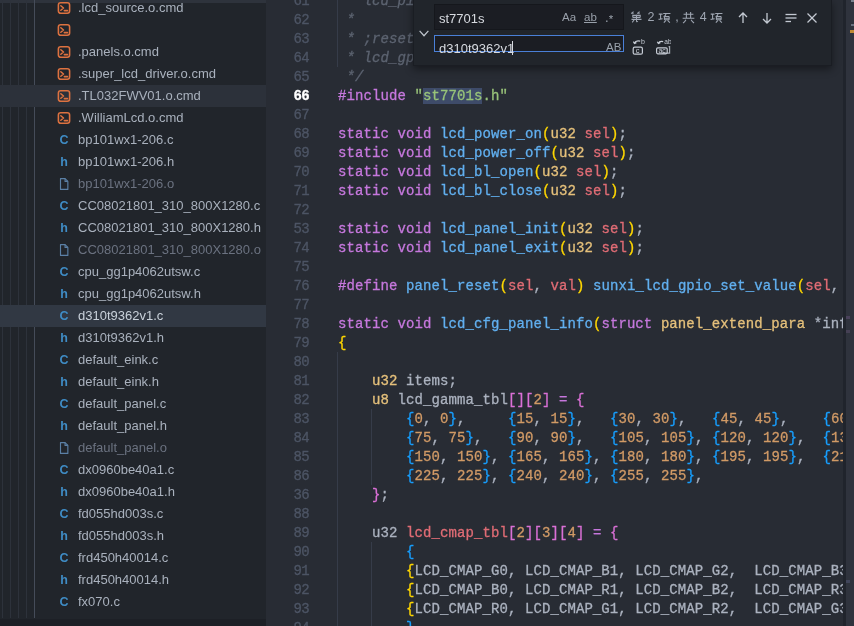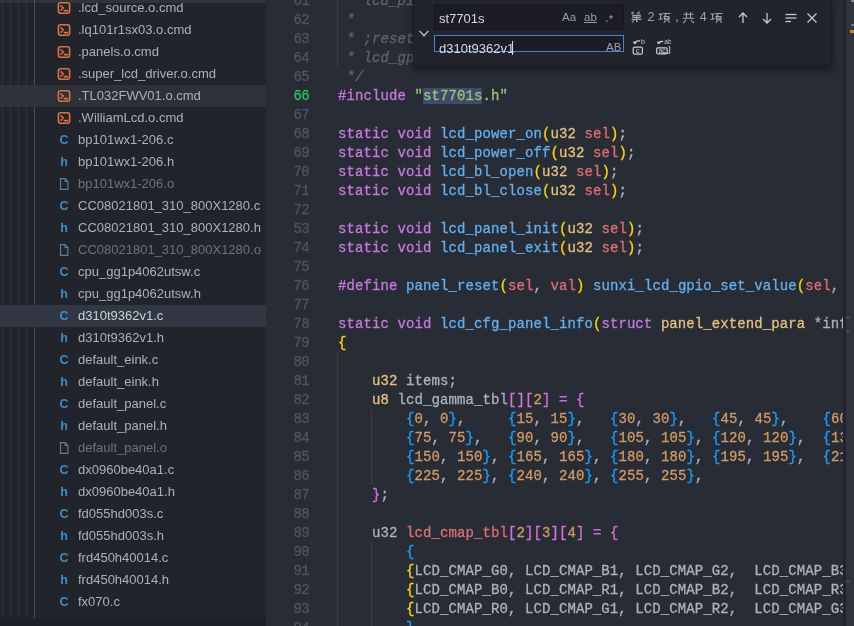--- a/index.html
+++ b/index.html
@@ -23,21 +23,21 @@
 #sb-topcut { position:absolute; left:0; top:0; width:100%; height:3px; background:#2e333c; }
 #sb-bottom { position:absolute; left:0; top:619px; width:100%; height:7px; background:#1d2026; }
 
 
 #editor { position:absolute; left:266px; top:0; width:577px; height:626px;
   overflow:hidden; background:#282c34; }
 .crow { position:absolute; left:0; width:100%; height:19px;
   font-family:"Liberation Mono",monospace; font-size:14px; line-height:19px;
   white-space:pre; -webkit-text-stroke:0.3px; letter-spacing:0.094px; }
 .lnum { position:absolute; right:534px; color:#4d5565; letter-spacing:-0.6px;}
-.lnum.cur { color:#22c55e; }
+.lnum.cur { color:#ffffff;font-weight:bold; }
 .code { position:absolute; left:72px; }
 .k { color:#c678dd; } .f { color:#61afef; } .t { color:#e5c07b; }
 .r { color:#e06c75; } .n { color:#d19a66; } .p { color:#abb2bf; }
 .o { color:#c678dd; } .s { color:#98c379; }
 .c { color:#5c6370; font-style:italic; }
 .b1 { color:#ffd700; } .b2 { color:#da70d6; } .b3 { color:#179fff; }
 .hl { background:#3e4b69; }
 .eguide { position:absolute; width:1px; background:#363c49; }
 
 
@@ -82,21 +82,20 @@
           <line x1="8.4" y1="11" x2="12" y2="11" stroke="#dd7240" stroke-width="1.8" stroke-linecap="round"></line>
         </svg>
         <span class="fn">.lcd_source.o.cmd</span>
       </div>
 <div class="srow " style="top:19px">
         <svg class="fic" viewBox="0 0 16 16">
           <rect x="1.6" y="2" width="12.8" height="12" rx="2.6" fill="none" stroke="#dd7240" stroke-width="1.8"></rect>
           <path d="M4.4 5.4 L7.4 8 L4.4 10.6" fill="none" stroke="#dd7240" stroke-width="1.8" stroke-linecap="round" stroke-linejoin="round"></path>
           <line x1="8.4" y1="11" x2="12" y2="11" stroke="#dd7240" stroke-width="1.8" stroke-linecap="round"></line>
         </svg>
-        <span class="fn">.lq101r1sx03.o.cmd</span>
       </div>
 <div class="srow " style="top:63px">
         <svg class="fic" viewBox="0 0 16 16">
           <rect x="1.6" y="2" width="12.8" height="12" rx="2.6" fill="none" stroke="#dd7240" stroke-width="1.8"></rect>
           <path d="M4.4 5.4 L7.4 8 L4.4 10.6" fill="none" stroke="#dd7240" stroke-width="1.8" stroke-linecap="round" stroke-linejoin="round"></path>
           <line x1="8.4" y1="11" x2="12" y2="11" stroke="#dd7240" stroke-width="1.8" stroke-linecap="round"></line>
         </svg>
         <span class="fn">.super_lcd_driver.o.cmd</span>
       </div>
 <div class="srow " style="top:41px">
@@ -247,21 +246,21 @@
 <div class="crow" style="top:295.7px"><span class="lnum">77</span><span class="code"></span></div>
 <div class="crow" style="top:314.7px"><span class="lnum">78</span><span class="code"><span class="k">static</span><span class="p"> </span><span class="k">void</span><span class="p"> </span><span class="f">lcd_cfg_panel_info</span><span class="b1">(</span><span class="k">struct</span><span class="p"> </span><span class="t">panel_extend_para</span><span class="p"> </span><span class="p">*info)</span></span></div>
 <div class="crow" style="top:333.7px"><span class="lnum">79</span><span class="code"><span class="b1">{</span></span></div>
 <div class="crow" style="top:352.7px"><span class="lnum">80</span></div>
 <div class="crow" style="top:371.7px"><span class="lnum">81</span><span class="code"><span class="p">    </span><span class="t">u32</span><span class="p"> items;</span></span></div>
 <div class="crow" style="top:390.7px"><span class="lnum">82</span><span class="code"><span class="p">    </span><span class="t">u8</span><span class="p"> lcd_gamma_tbl</span><span class="b2">[]</span><span class="b2">[</span><span class="n">2</span><span class="b2">]</span><span class="p"> </span><span class="o">=</span><span class="p"> </span><span class="b2">{</span></span></div>
 <div class="crow" style="top:409.7px"><span class="lnum">83</span><span class="code"><span class="p">        </span><span class="b3">{</span><span class="n">0</span><span class="p">, </span><span class="n">0</span><span class="b3">}</span><span class="p">,</span><span class="p">     </span><span class="b3">{</span><span class="n">15</span><span class="p">, </span><span class="n">15</span><span class="b3">}</span><span class="p">,</span><span class="p">   </span><span class="b3">{</span><span class="n">30</span><span class="p">, </span><span class="n">30</span><span class="b3">}</span><span class="p">,</span><span class="p">   </span><span class="b3">{</span><span class="n">45</span><span class="p">, </span><span class="n">45</span><span class="b3">}</span><span class="p">,</span><span class="p">    </span><span class="b3">{</span><span class="n">60</span></span></div>
 <div class="crow" style="top:428.7px"><span class="lnum">84</span><span class="code"><span class="p">        </span><span class="b3">{</span><span class="n">75</span><span class="p">, </span><span class="n">75</span><span class="b3">}</span><span class="p">,</span><span class="p">   </span><span class="b3">{</span><span class="n">90</span><span class="p">, </span><span class="n">90</span><span class="b3">}</span><span class="p">,</span><span class="p">   </span><span class="b3">{</span><span class="n">105</span><span class="p">, </span><span class="n">105</span><span class="b3">}</span><span class="p">,</span><span class="p"> </span><span class="b3">{</span><span class="n">120</span><span class="p">, </span><span class="n">120</span><span class="b3">}</span><span class="p">,</span><span class="p">  </span><span class="b3">{</span><span class="n">135</span></span></div>
 <div class="crow" style="top:447.7px"><span class="lnum">85</span><span class="code"><span class="p">        </span><span class="b3">{</span><span class="n">150</span><span class="p">, </span><span class="n">150</span><span class="b3">}</span><span class="p">,</span><span class="p"> </span><span class="b3">{</span><span class="n">165</span><span class="p">, </span><span class="n">165</span><span class="b3">}</span><span class="p">,</span><span class="p"> </span><span class="b3">{</span><span class="n">180</span><span class="p">, </span><span class="n">180</span><span class="b3">}</span><span class="p">,</span><span class="p"> </span><span class="b3">{</span><span class="n">195</span><span class="p">, </span><span class="n">195</span><span class="b3">}</span><span class="p">,</span><span class="p">  </span><span class="b3">{</span><span class="n">210</span></span></div>
 <div class="crow" style="top:466.7px"><span class="lnum">86</span><span class="code"><span class="p">        </span><span class="b3">{</span><span class="n">225</span><span class="p">, </span><span class="n">225</span><span class="b3">}</span><span class="p">,</span><span class="p"> </span><span class="b3">{</span><span class="n">240</span><span class="p">, </span><span class="n">240</span><span class="b3">}</span><span class="p">,</span><span class="p"> </span><span class="b3">{</span><span class="n">255</span><span class="p">, </span><span class="n">255</span><span class="b3">}</span><span class="p">,</span></span></div>
-<div class="crow" style="top:485.7px"><span class="lnum">87</span><span class="code"><span class="p">    </span><span class="b2">}</span><span class="p">;</span></span></div>
+<div class="crow" style="top:485.7px"><span class="lnum">36</span><span class="code"><span class="p">    </span><span class="b2">}</span><span class="p">;</span></span></div>
 <div class="crow" style="top:504.7px"><span class="lnum">88</span><span class="code"></span></div>
 <div class="crow" style="top:523.7px"><span class="lnum">89</span><span class="code"><span class="p">    u32 </span><span class="r">lcd_cmap_tbl</span><span class="b2">[</span><span class="n">2</span><span class="b2">]</span><span class="b2">[</span><span class="n">3</span><span class="b2">]</span><span class="b2">[</span><span class="n">4</span><span class="b2">]</span><span class="p"> </span><span class="o">=</span><span class="p"> </span><span class="b2">{</span></span></div>
 <div class="crow" style="top:542.7px"><span class="lnum">90</span><span class="code"><span class="p">        </span><span class="b3">{</span></span></div>
 <div class="crow" style="top:561.7px"><span class="lnum">91</span><span class="code"><span class="p">        </span><span class="b1">{</span><span class="p">LCD_CMAP_G0, LCD_CMAP_B1, LCD_CMAP_G2,  LCD_CMAP_B3</span></span></div>
 <div class="crow" style="top:580.7px"><span class="lnum">92</span><span class="code"><span class="p">        </span><span class="b1">{</span><span class="p">LCD_CMAP_B0, LCD_CMAP_R1, LCD_CMAP_B2,  LCD_CMAP_R3</span></span></div>
 <div class="crow" style="top:599.7px"><span class="lnum">93</span><span class="code"><span class="p">        </span><span class="b1">{</span><span class="p">LCD_CMAP_R0, LCD_CMAP_G1, LCD_CMAP_R2,  LCD_CMAP_G3</span></span></div>
 <div class="crow" style="top:618.7px"><span class="lnum">94</span><span class="code"><span class="p">        </span><span class="b3">}</span><span class="p">,</span></span></div>
 </div>
 
 <div id="stripborder"></div>

